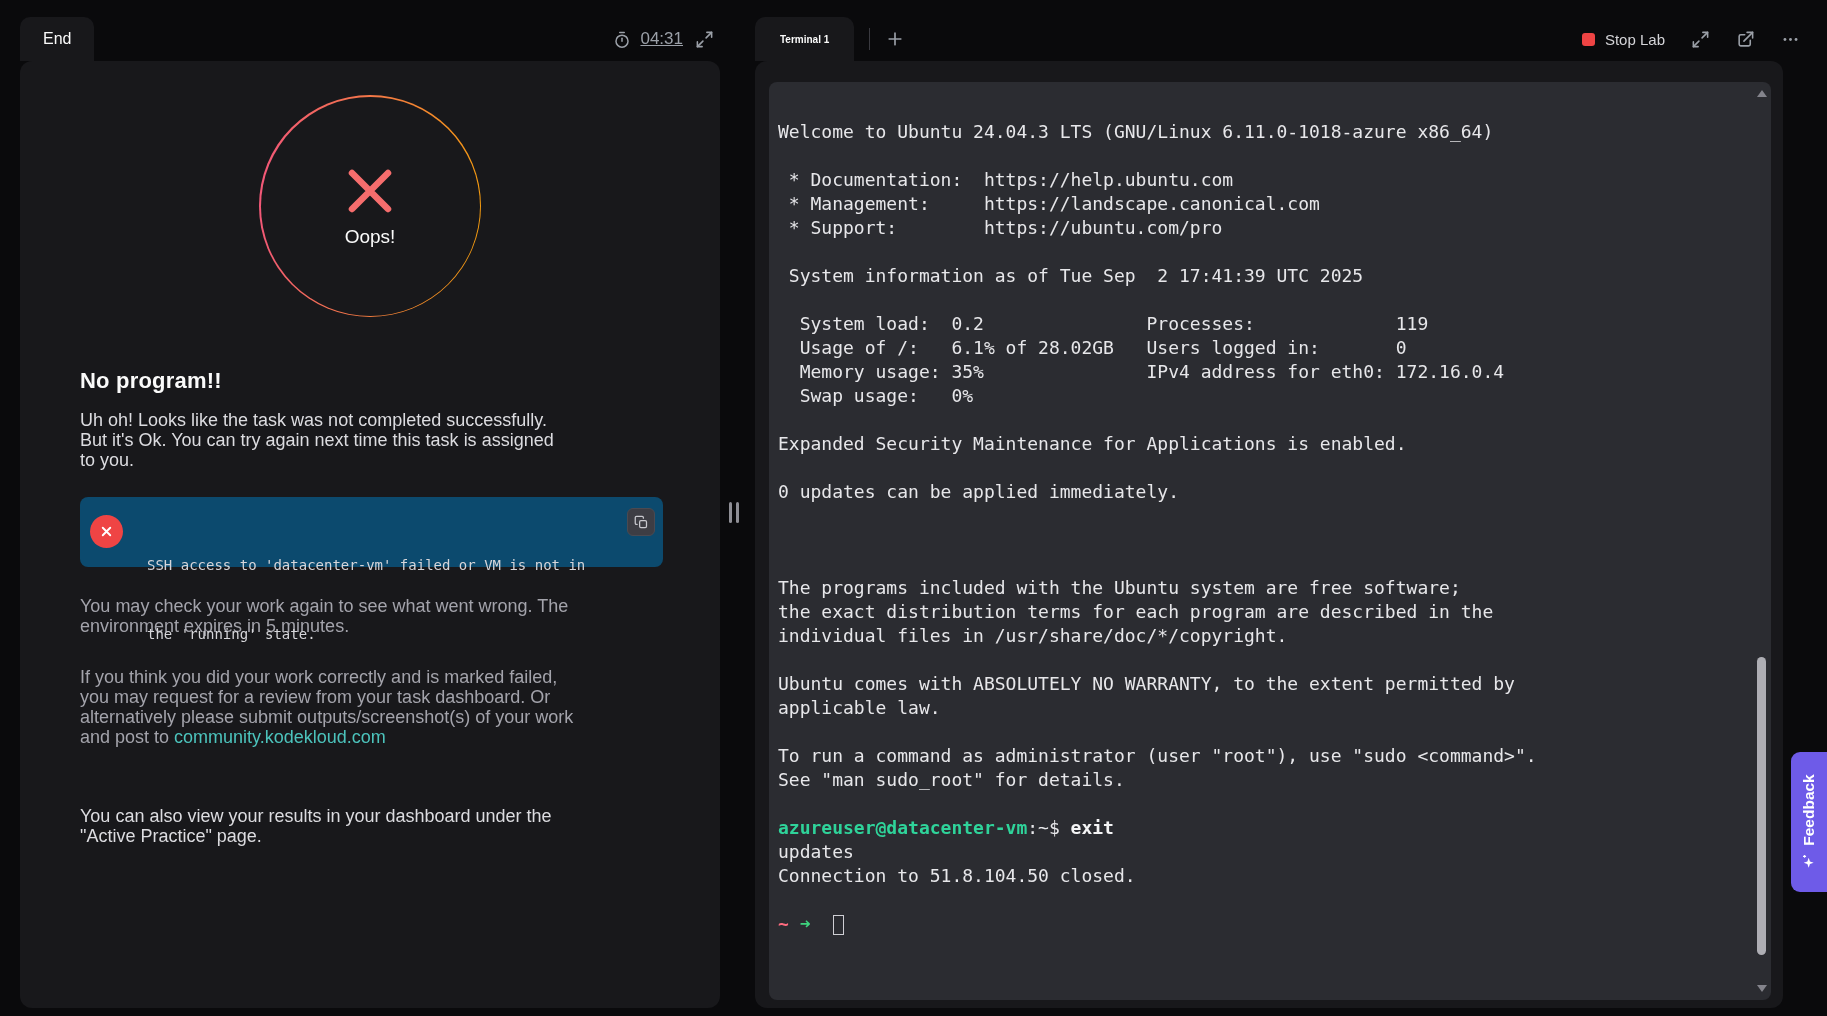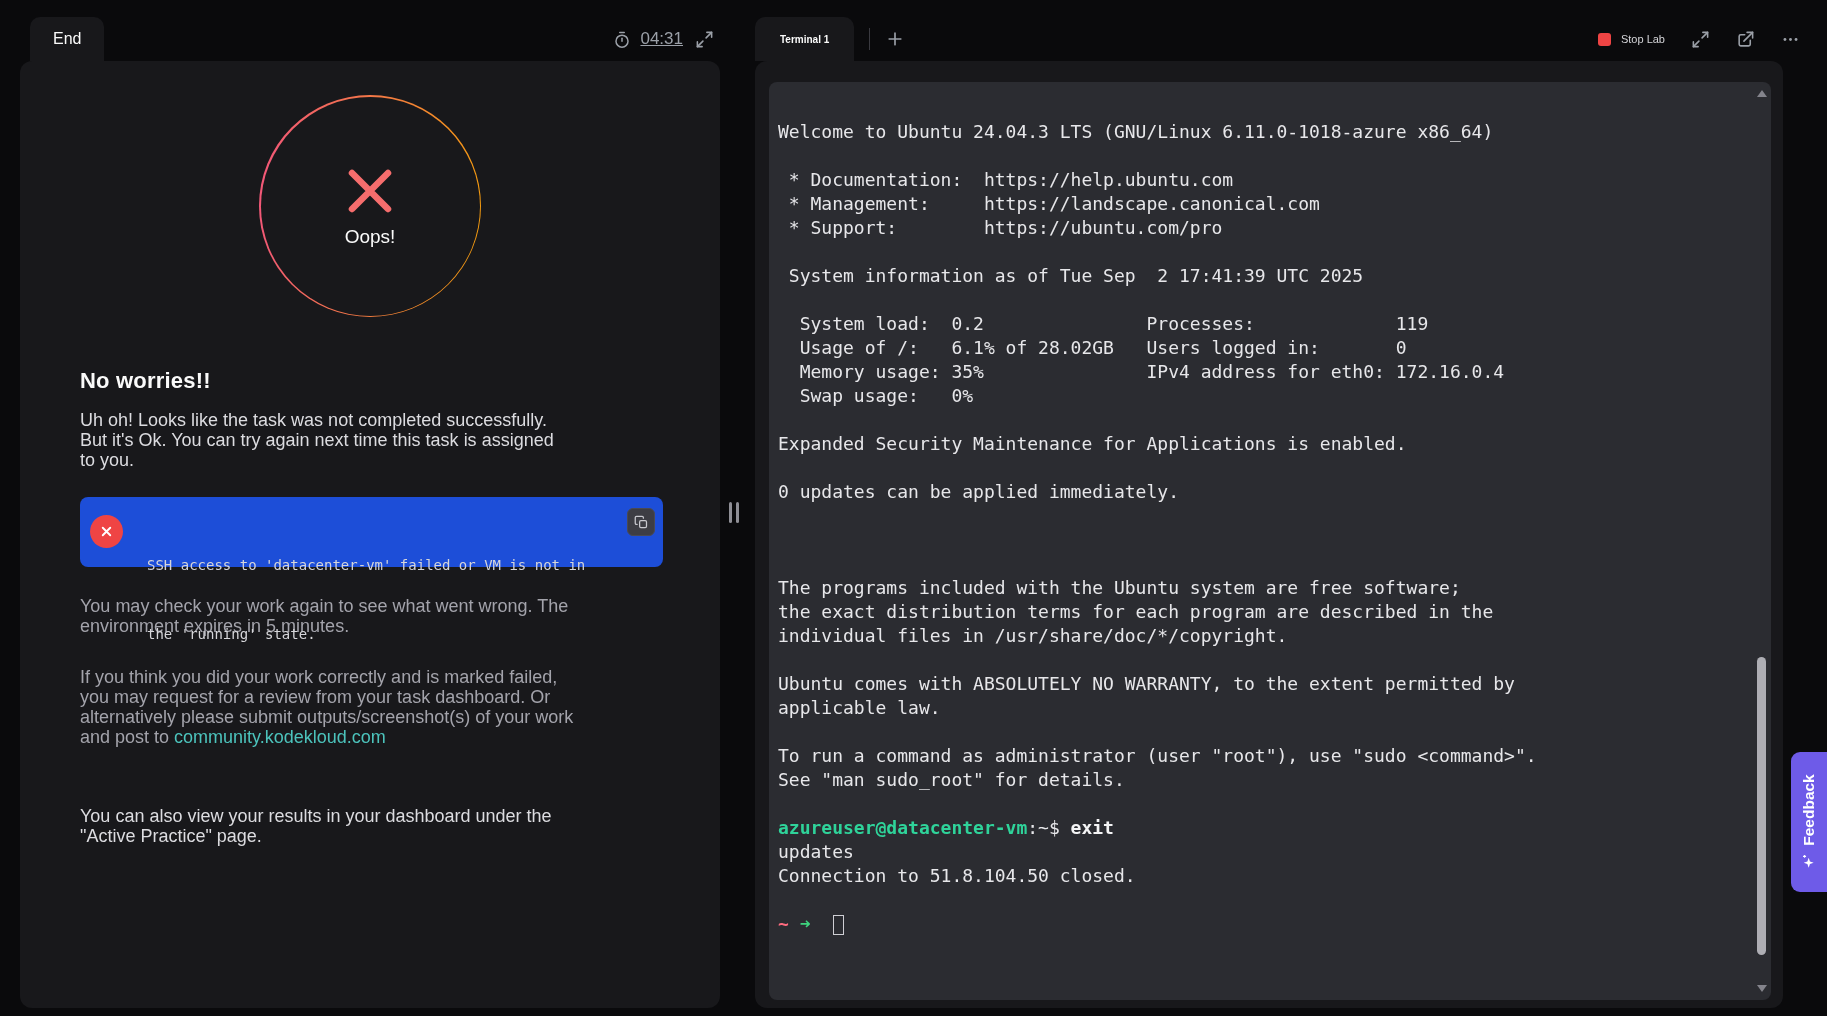--- a/index.html
+++ b/index.html
@@ -4,45 +4,45 @@
 <style>
   * { margin:0; padding:0; box-sizing:border-box; }
   html,body { width:1827px; height:1016px; }
   body { background:#0a0a0c; font-family:"Liberation Sans",sans-serif; position:relative; overflow:hidden; }
 
   
   .topbar { position:absolute; top:0; left:0; right:0; height:61px; display:flex; align-items:flex-end; }
   .tb-left { margin-left:20px; width:700px; height:44px; display:flex; align-items:center; }
   .tb-right { margin-left:35px; flex:1; height:44px; display:flex; align-items:center; padding-right:27px; }
   .tab { height:44px; display:flex; align-items:center; background:#18181b; border-radius:10px 10px 0 0; color:#fafafa; cursor:pointer; }
-  .end-tab { margin-left:10px; padding:0 23px; font-size:16px; }
+  .end-tab { padding:0 23px; font-size:16px; }
   .term-tab { padding:0 25px; font-size:10px; font-weight:700; }
   .tb-spacer { flex:1; }
   .timer { display:flex; align-items:flex-end; gap:9px; color:#9ba0a8; font-size:17px; margin-right:12px;text-decoration:underline; }
   .icon-btn { background:none; border:none; color:#9ba0a8; display:flex; align-items:center; justify-content:center; padding:0; cursor:pointer; }
   .tab-sep { width:1px; height:22px; background:#3a3a40; margin:0 15px; }
-  .stop-lab { display:flex; align-items:center; gap:10px; background:none; border:none; color:#d4d4d8; font-size:11px; cursor:pointer; margin-right:26px; }
+  .stop-lab { display:flex; align-items:center; gap:10px; background:none; border:none; color:#d4d4d8; font-size:15px; cursor:pointer; margin-right:26px; }
   .stop-square { width:13px; height:13px; background:#ef4444; border-radius:3px; }
   .gap26 { margin-right:26px; }
 
   
   .left-panel { position:absolute; left:20px; top:61px; width:700px; height:947px; background:#18181b; border-radius:12px; padding:0 60px; }
   .oops-wrap { margin:34px auto 0; width:222px; height:222px; border-radius:50%; background:linear-gradient(95deg,#f2557c,#f59e0b); padding:1.5px; }
   .oops-inner { width:100%; height:100%; border-radius:50%; background:#18181b; display:flex; flex-direction:column; align-items:center; justify-content:center; }
   .oops-label { color:#fafafa; font-size:19px; margin-top:8px; }
   .nw-heading { margin-top:51px; color:#fafafa; font-size:22px; font-weight:700; letter-spacing:.2px; }
   .para { white-space:pre-line; font-size:18px; line-height:20px; width:572px; }
   .para.bright { color:#dcdce0; }
   .para.dim { color:#a3a3ab; }
   .p1 { margin-top:16px; }
   .p2 { margin-top:29px; }
   .p3 { margin-top:31px; }
   .p4 { margin-top:59px; }
   .link { color:#4cc3bc; text-decoration:none; cursor:pointer; }
-  .error-box { margin-top:27px; width:583px; height:70px; background:#1d4ed8; border-radius:8px; position:relative; }
+  .error-box { margin-top:27px; width:583px; height:70px; background:#0c4a6e; border-radius:8px; position:relative; }
   .err-circle { position:absolute; left:10px; top:18px; width:33px; height:33px; border-radius:50%; background:#ef4444; display:flex; align-items:center; justify-content:center; }
   .err-text { position:absolute; left:67px; top:11px; font-family:"DejaVu Sans Mono",monospace; font-size:14px; line-height:23px; color:#d6d6da; white-space:pre; }
   .copy-btn { position:absolute; right:8px; top:11px; width:28px; height:28px; background:#3d3d44; border:1px solid #4a4a52; border-radius:6px; color:#c9c9cf; display:flex; align-items:center; justify-content:center; cursor:pointer; }
 
   
   .grip { position:absolute; left:729px; top:502px; height:21px; display:flex; gap:4px; cursor:col-resize; }
   .grip i { display:block; width:3px; height:21px; background:#8f8f96; border-radius:2px; }
 
   
   .right-panel { position:absolute; left:755px; top:61px; width:1028px; height:947px; background:#18181b; border-radius:12px; }
@@ -151,21 +151,21 @@
     <div class="oops-inner">
       <span>
         <svg width="54" height="54" viewBox="0 0 54 54" fill="none">
           <path d="M9 9L45 45M45 9L9 45" stroke="#f66d6d" stroke-width="6.5" stroke-linecap="round"></path>
         </svg>
       </span>
       <div class="oops-label">Oops!</div>
     </div>
   </div>
 
-  <div class="nw-heading">No worries!!</div>
+  <div class="nw-heading">No program!!</div>
 
   <p class="para bright p1">Uh oh! Looks like the task was not completed successfully.
 But it's Ok. You can try again next time this task is assigned
 to you.</p>
 
   <div class="error-box">
     <div class="err-circle">
       <svg width="15" height="15" viewBox="0 0 24 24" fill="none" stroke="#ffffff" stroke-width="3" stroke-linecap="round">
         <path d="M6 6l12 12M18 6L6 18"></path>
       </svg>

